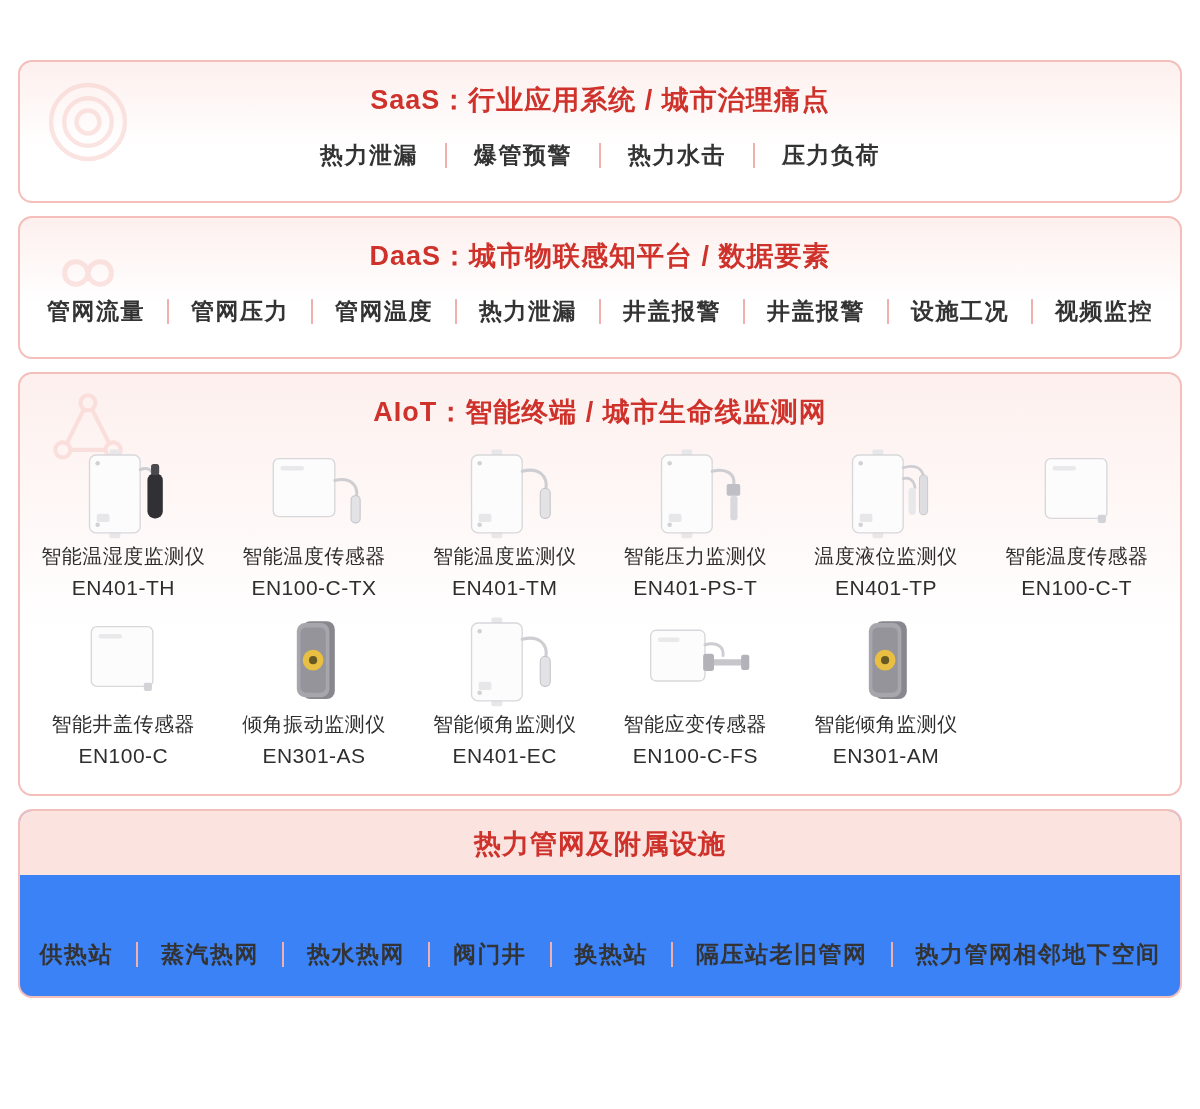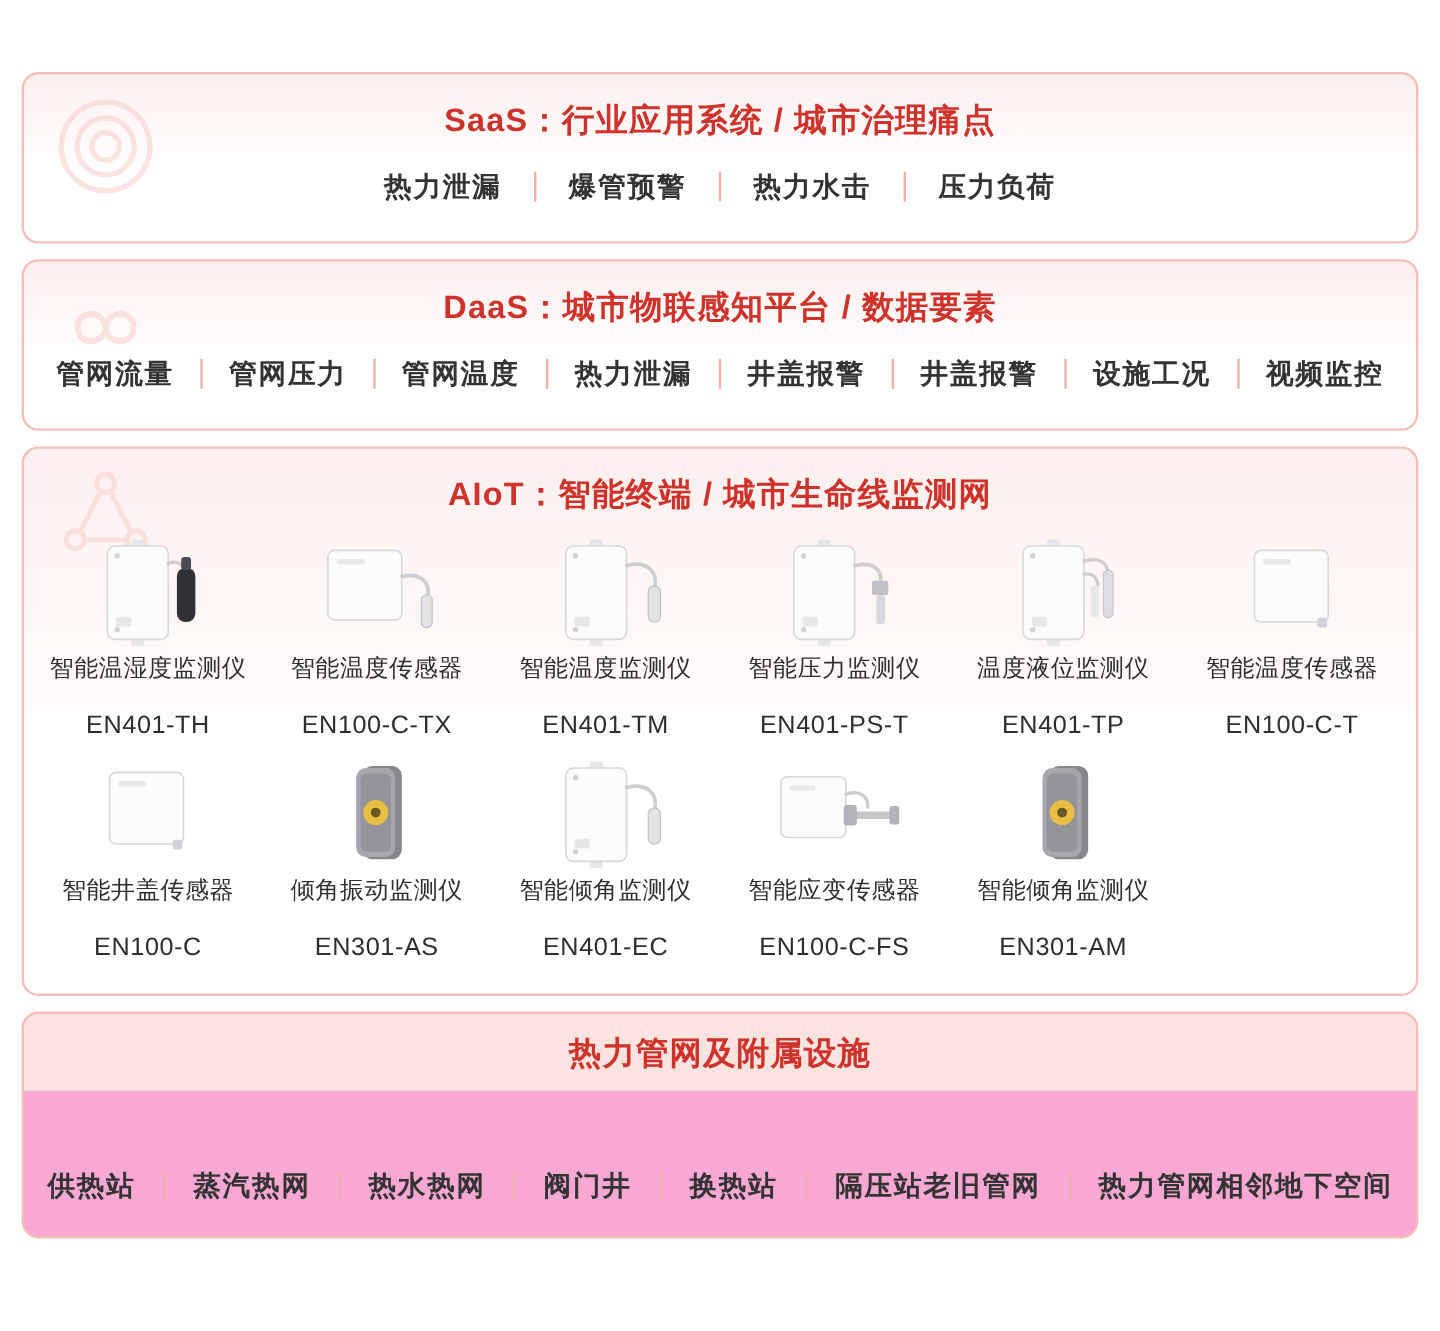--- a/index.html
+++ b/index.html
@@ -2,41 +2,41 @@
 <html><head>
 <meta charset="utf-8">
 <style>
   * { box-sizing: border-box; }
   html, body { margin: 0; padding: 0; background: #ffffff; }
   body { font-family: "Liberation Sans", "DejaVu Sans", sans-serif; }
   .canvas { width: 1200px; height: 1109px; position: relative; background: #ffffff; padding: 60px 18px 0; overflow: hidden; }
 
   .section { position: relative; border: 2px solid #f4beba; border-radius: 14px; margin-bottom: 13px;
              background: linear-gradient(180deg, #fdf0ee 0%, #ffffff 62%); overflow: hidden; }
-  .section.facilities { background: #f9a8d4; }
+  .section.facilities { background: #3b82f6; }
 
   .section-title { text-align: center; color: #ce322b; font-weight: bold; font-size: 27px;
                    padding: 20px 0 10px; position: relative; z-index: 1; letter-spacing: 1px; }
   .facilities .section-title { background: #fbe3e0; padding: 15px 0 13px; }
 
   .items-row { display: flex; justify-content: center; align-items: center; color: #333333;
                font-size: 23px; padding: 12px 0 30px; position: relative; z-index: 1; }
   .item { white-space: nowrap; letter-spacing: 1.5px; font-weight: bold; }
   .vsep { width: 2px; height: 25px; background: #f1b0ab; margin: 0 24px; flex: 0 0 auto; }
   .saas .vsep { margin: 0 27px; }
   .daas .vsep { margin: 0 22px; }
   .facilities .items-row { padding: 20px 0 26px; margin-top: 44px; }
   .facilities .vsep { margin: 0 23px; }
 
   .product-grid { display: grid; grid-template-columns: repeat(6, 1fr); row-gap: 14px;
                   padding: 6px 8px 26px; position: relative; z-index: 1; }
   .product { display: flex; flex-direction: column; align-items: center; text-align: center; }
   .dev { width: 118px; height: 95px; display: block; }
   .product-name { font-size: 20px; color: #2e2e2e; margin-top: 2px; letter-spacing: 0.5px; }
-  .product-model { font-size: 21px; color: #2e2e2e; margin-top: 23px; letter-spacing: 0.5px; }
+  .product-model { font-size: 21px; color: #2e2e2e; margin-top: 6px; letter-spacing: 0.5px; }
 
   .watermark { position: absolute; opacity: 0.55; pointer-events: none; z-index: 0; }
   .wm-saas { left: 24px; top: 16px; }
   .wm-daas { left: 18px; top: 24px; }
   .wm-aiot { left: 26px; top: 12px; }
 </style>
 </head>
 <body>
 
 <svg width="0" height="0" style="position:absolute" aria-hidden="true">

